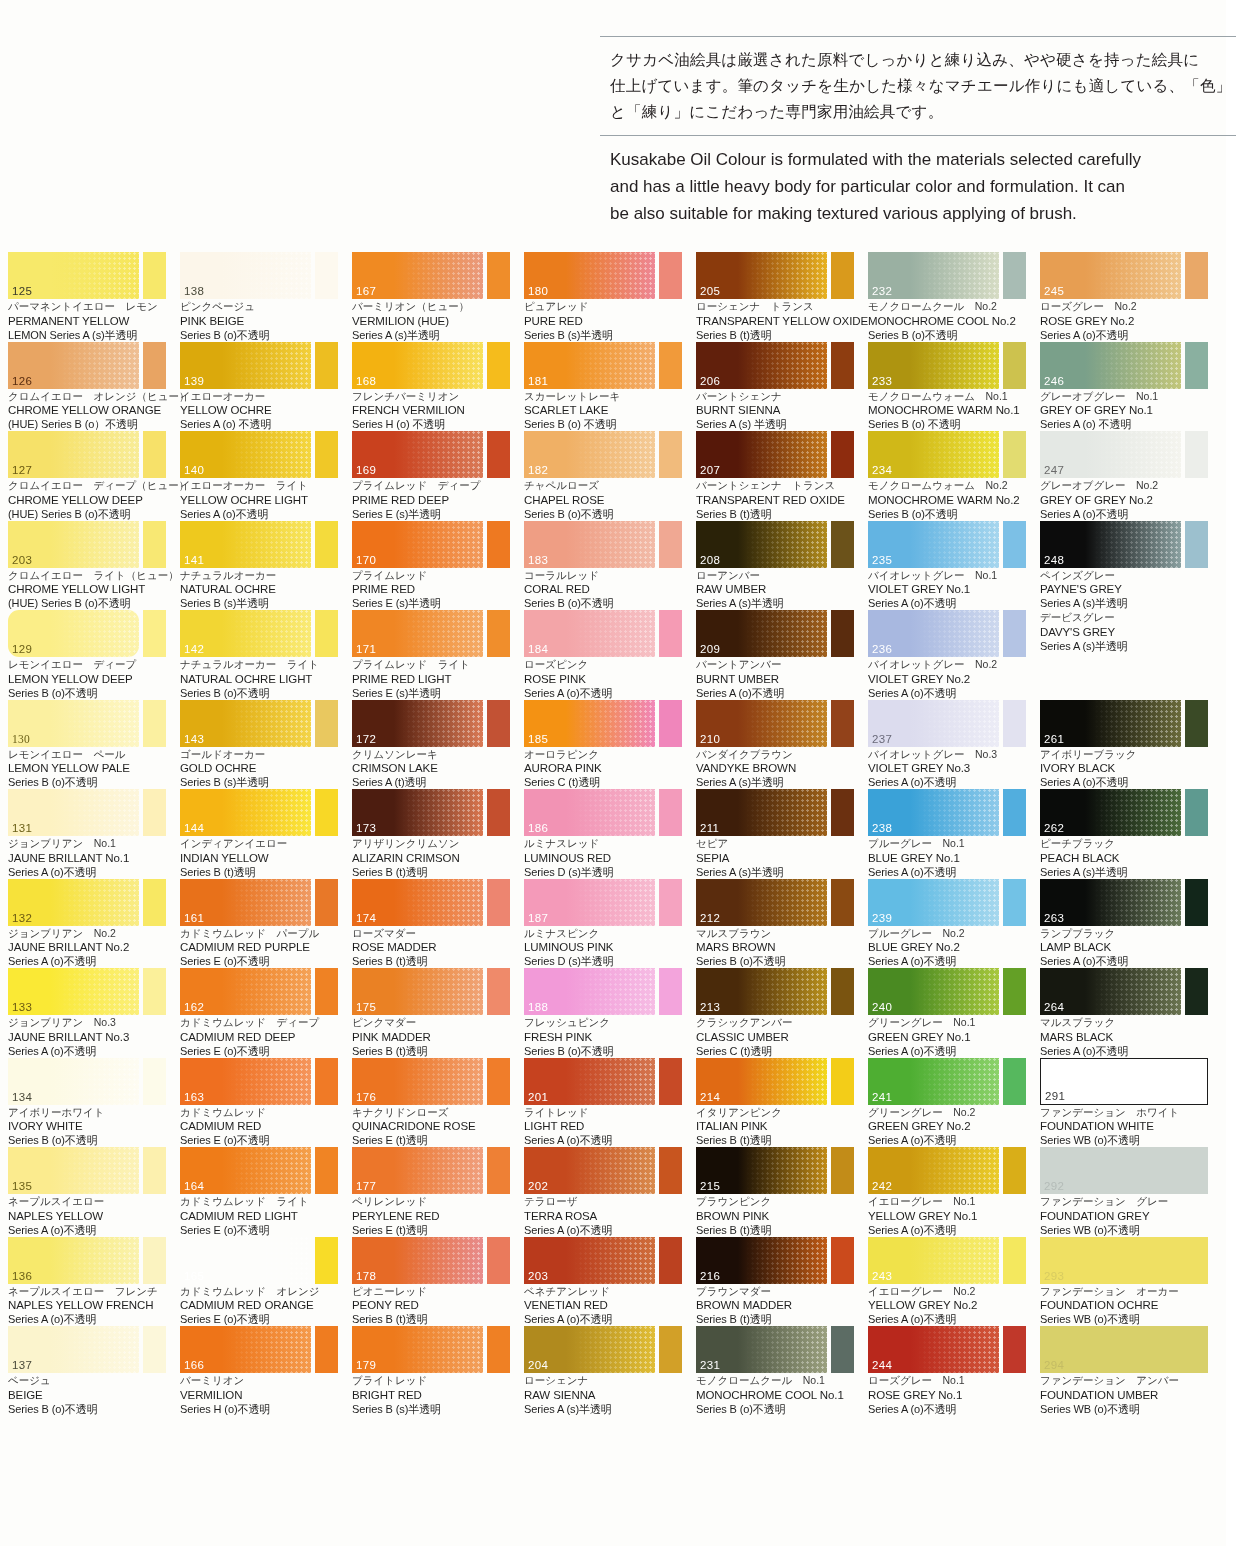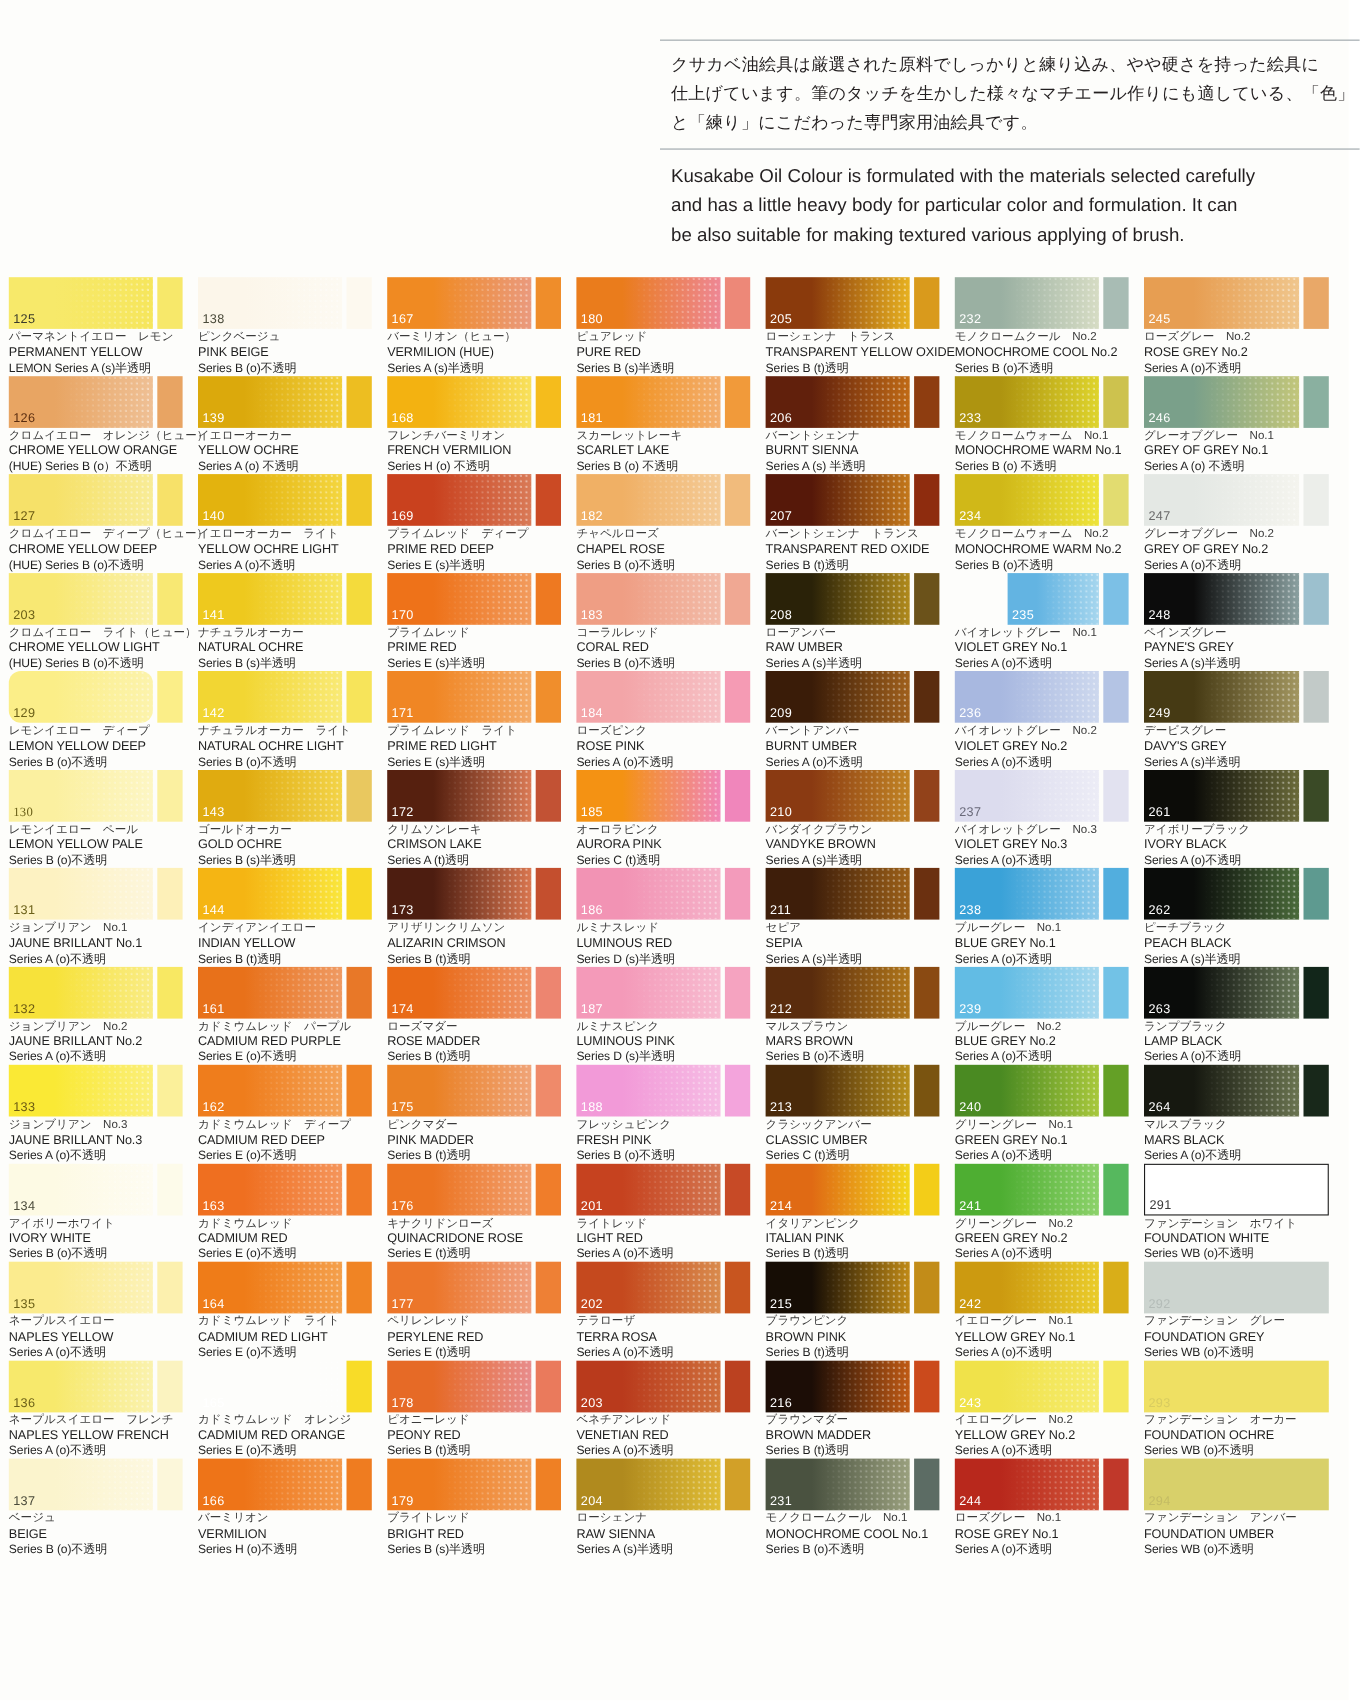--- a/index.html
+++ b/index.html
@@ -1105,21 +1105,21 @@
             <div class="bar-side" style="background: rgb(226, 220, 112);"></div>
           </div>
           <div class="texts">
             <div class="t-jp">モノクロームウォーム　No.2</div>
             <div class="t-en">MONOCHROME WARM No.2</div>
             <div class="t-sr">Series B   (o)不透明</div>
           </div>
         </div>
         <div class="swatch-cell">
           <div class="bars">
-            <div class="bar-main" style="background: linear-gradient(to right, rgb(99, 180, 226) 0%, rgb(99, 180, 226) 32%, rgb(166, 214, 238) 100%); margin-left: 48px;">
+            <div class="bar-main" style="background: linear-gradient(to right, rgb(99, 180, 226) 0%, rgb(99, 180, 226) 32%, rgb(166, 214, 238) 100%);">
               <div class="dots"></div>
               <span class="code" style="color: rgb(255, 255, 255);">235</span>
             </div>
             <div class="bar-side" style="background: rgb(124, 192, 230);"></div>
           </div>
           <div class="texts">
             <div class="t-jp">バイオレットグレー　No.1</div>
             <div class="t-en">VIOLET GREY No.1</div>
             <div class="t-sr">Series A   (o)不透明</div>
           </div>
@@ -1302,27 +1302,20 @@
             </div>
             <div class="bar-side" style="background: rgb(156, 192, 206);"></div>
           </div>
           <div class="texts">
             <div class="t-jp">ペインズグレー</div>
             <div class="t-en">PAYNE'S GREY</div>
             <div class="t-sr">Series A   (s)半透明</div>
           </div>
         </div>
         <div class="swatch-cell">
-          <div class="bars">
-            <div class="bar-main" style="background: linear-gradient(to right, rgb(70, 58, 20) 0%, rgb(70, 58, 20) 32%, rgb(162, 150, 96) 100%);">
-              <div class="dots"></div>
-              <span class="code" style="color: rgb(255, 255, 255);">249</span>
-            </div>
-            <div class="bar-side" style="background: rgb(194, 202, 200);"></div>
-          </div>
           <div class="texts">
             <div class="t-jp">デービスグレー</div>
             <div class="t-en">DAVY'S GREY</div>
             <div class="t-sr">Series A   (s)半透明</div>
           </div>
         </div>
         <div class="swatch-cell">
           <div class="bars">
             <div class="bar-main" style="background: linear-gradient(to right, rgb(12, 12, 8) 0%, rgb(12, 12, 8) 32%, rgb(106, 106, 58) 100%);">
               <div class="dots"></div>

